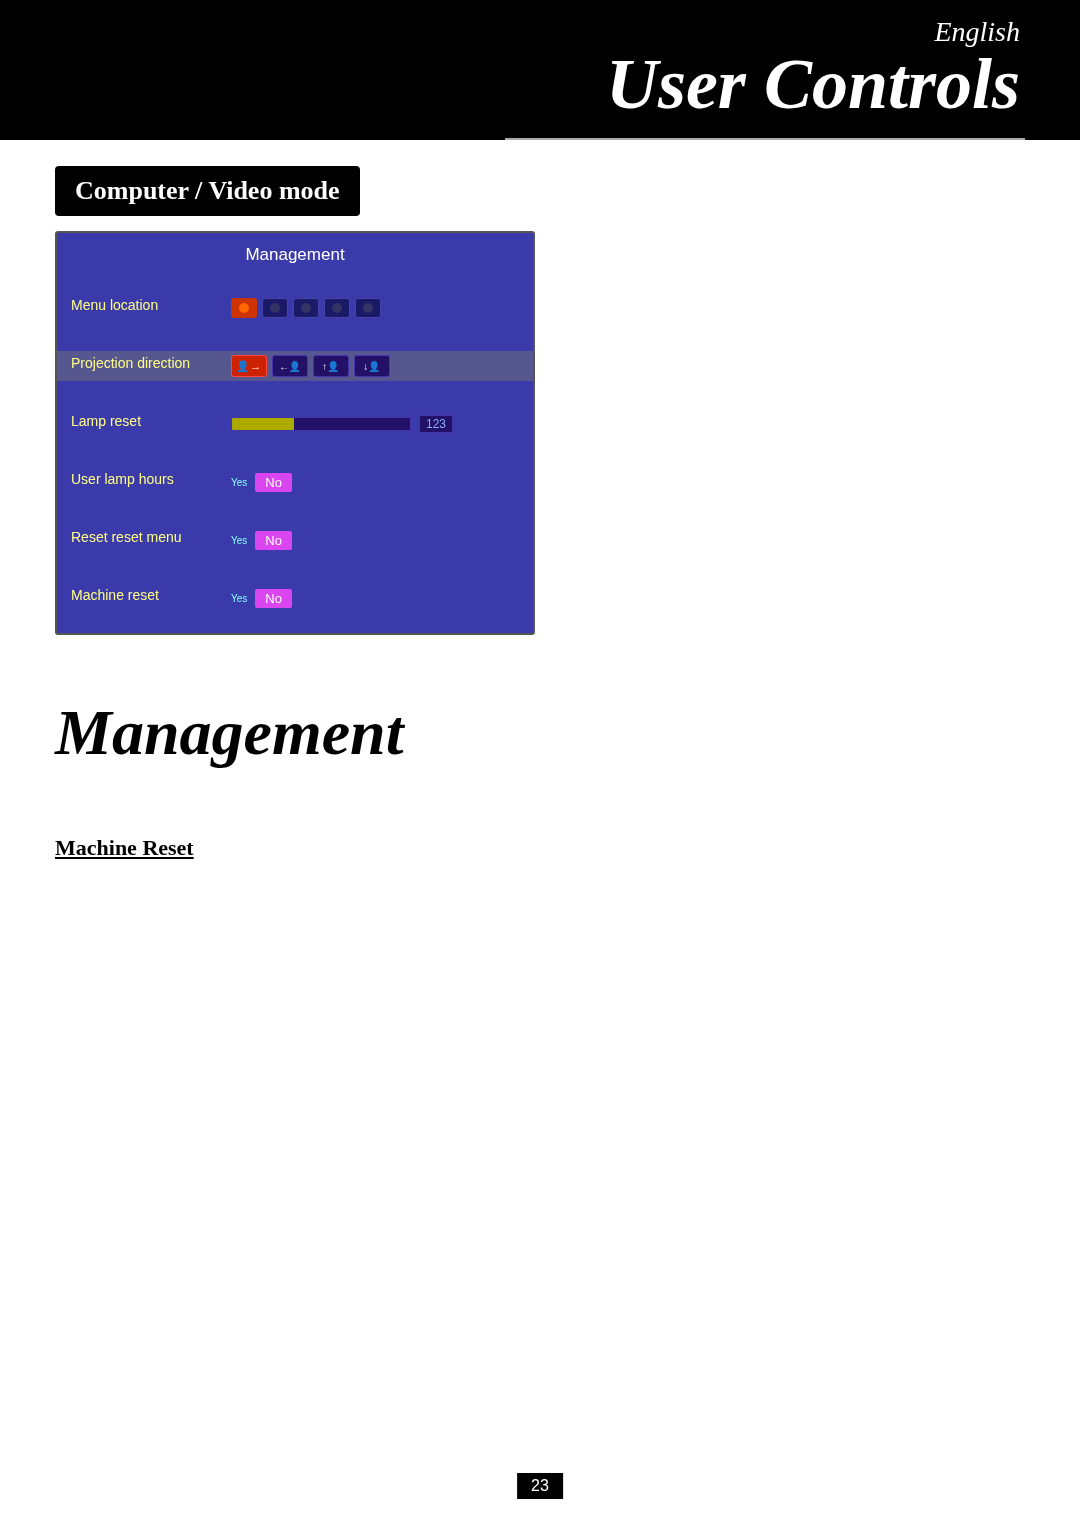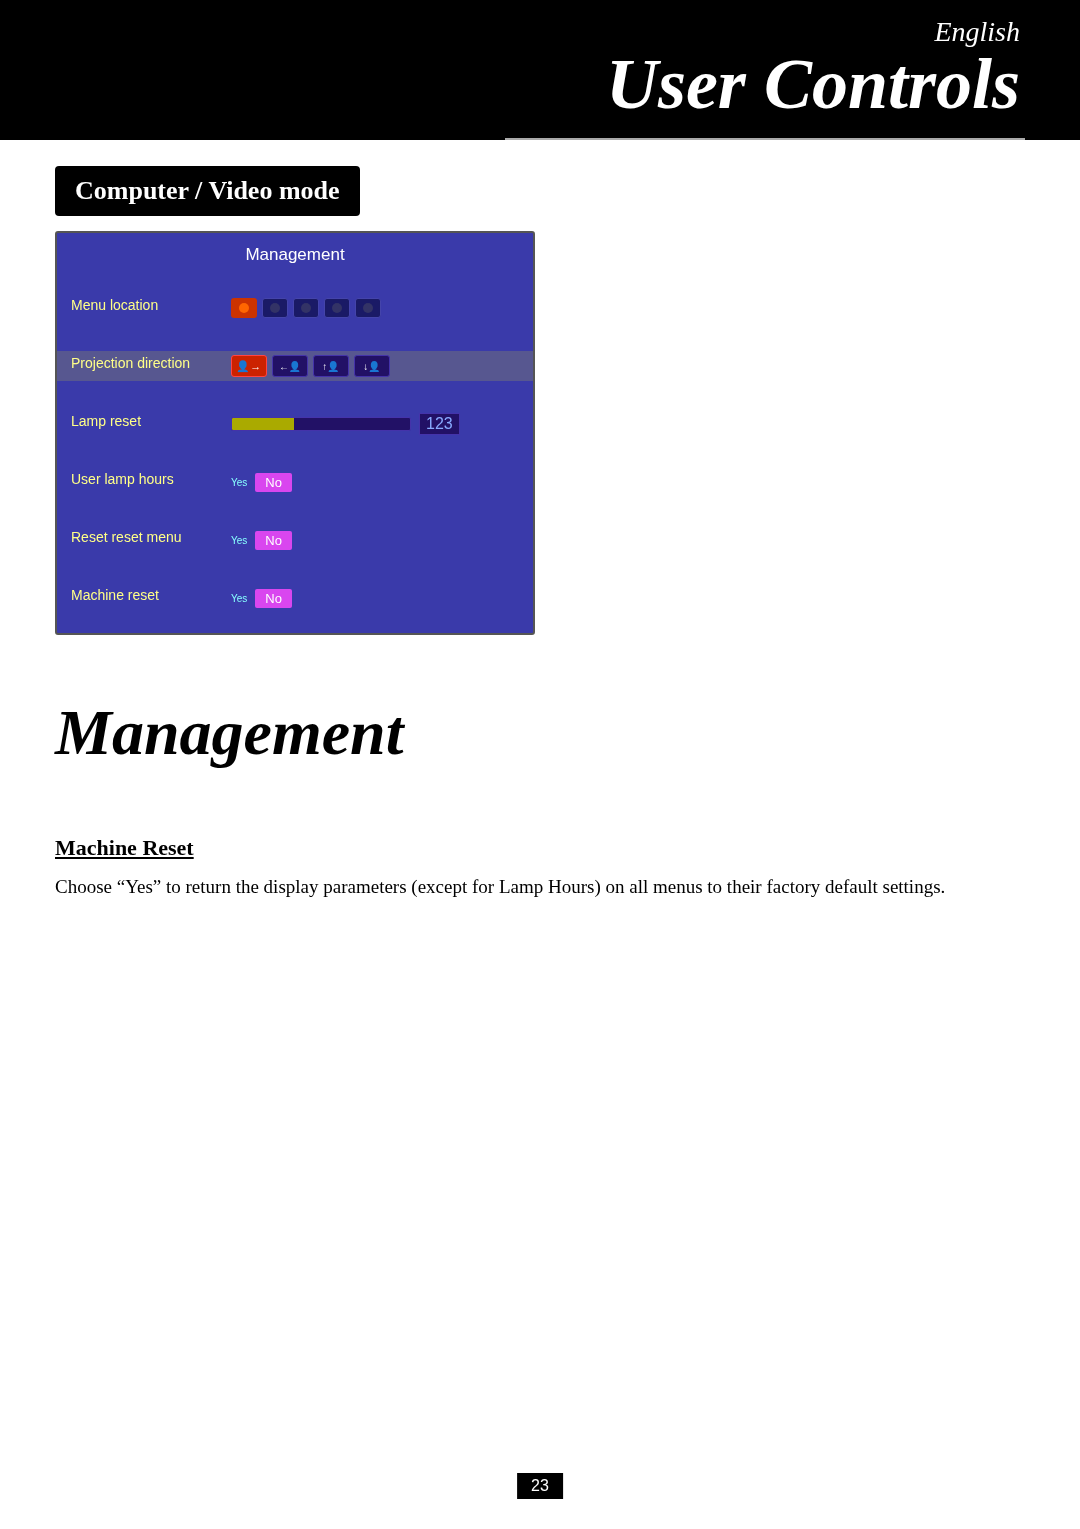--- a/index.html
+++ b/index.html
@@ -179,21 +179,21 @@
     .lamp-bar-fill {
       background: #aaaa00;
       height: 100%;
       width: 35%;
     }
 
     .lamp-hour-num {
       background: #221166;
       border: 1px solid #4433aa;
       color: #88aaff;
-      font-size: 16px;
+      font-size: 12px;
       padding: 1px 6px;
       font-family: Arial, sans-serif;
     }
 
     
     .yn-group {
       display: flex;
       align-items: center;
       gap: 8px;
     }
@@ -387,16 +387,15 @@
   </div>
 
   <div class="right-column">
     <div class="management-title">Management</div>
   </div>
 
 </div>
 
 <div class="description-section">
   <div class="machine-reset-heading">Machine Reset</div>
-  <p class="description-text">Choose “Yes” to return the display parameters (except for Lamp Hours) on all menus to their factory default settings.</p>
 </div>
 
 <div class="page-number-container">23</div>
 
 </body></html>

